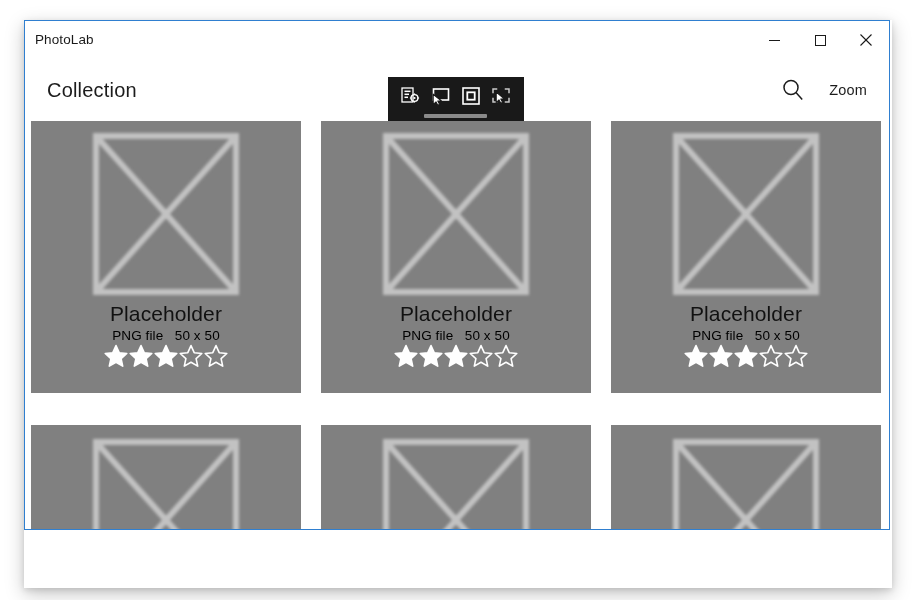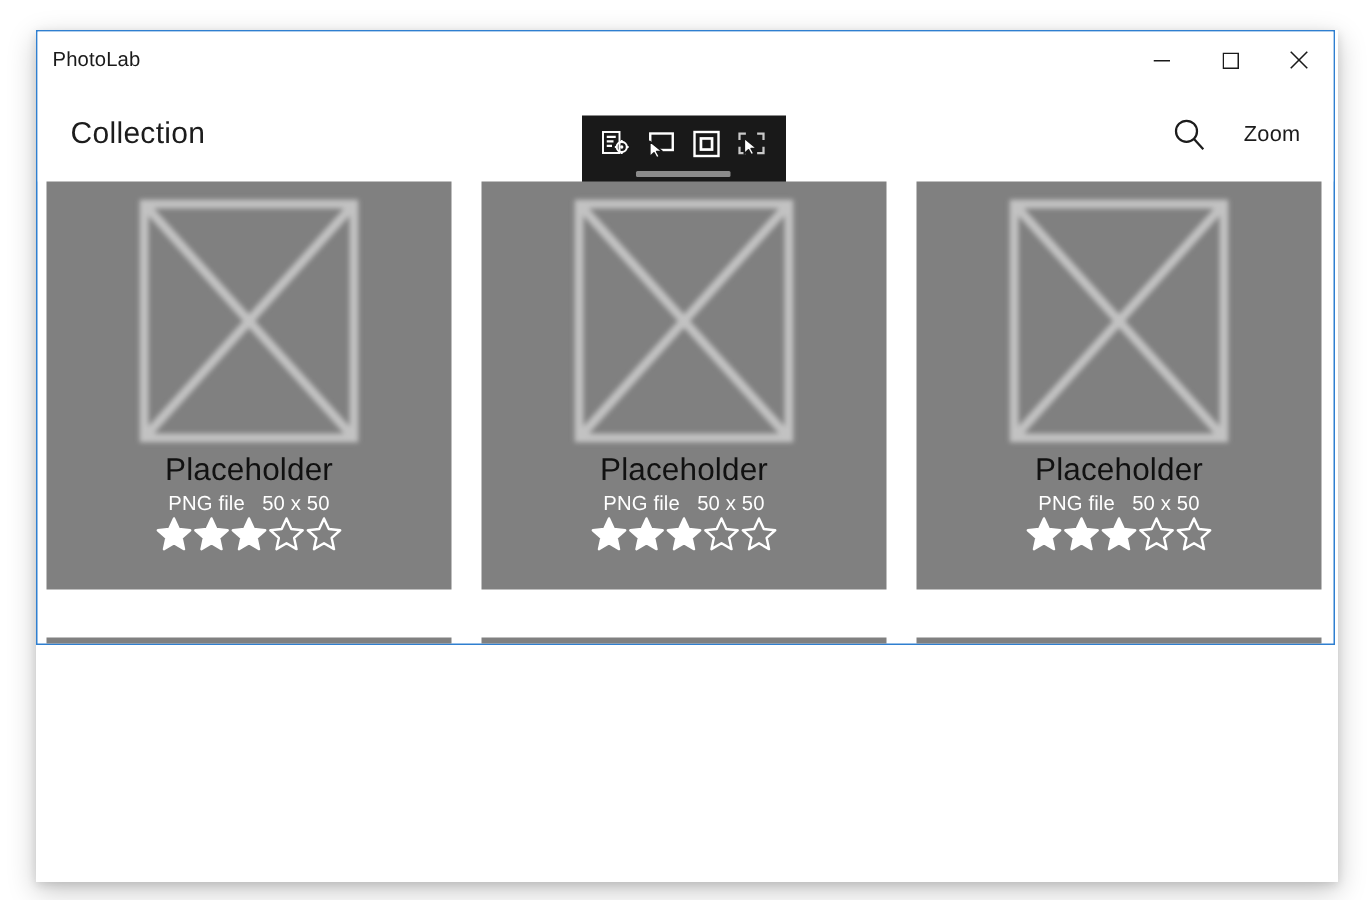--- a/index.html
+++ b/index.html
@@ -30,21 +30,21 @@
     background: #ffffff;
     pointer-events: none;
   }
 
   
   .window {
     position: absolute;
     left: 24px;
     top: 20px;
     width: 866px;
-    height: 410px;
+    height: 510px;
     border: 1px solid #2f7fd0;
     background: #ffffff;
     box-sizing: border-box;
     overflow: hidden;
   }
 
   
   .titlebar {
     position: relative;
     height: 38px;
@@ -188,21 +188,21 @@
     margin-top: 8px;
     font-size: 21px;
     font-weight: 300;
     color: #111111;
     line-height: 1.05;
     letter-spacing: 0.1px;
   }
   .tile-meta {
     margin-top: 3px;
     font-size: 13.5px;
-    color: #ffffff;
+    color: #000000;
     letter-spacing: 0.1px;
     white-space: pre;
   }
   .tile-stars {
     margin-top: 1px;
     display: flex;
     gap: 1px;
     line-height: 1;
   }
   .tile-stars svg { display: block; }

